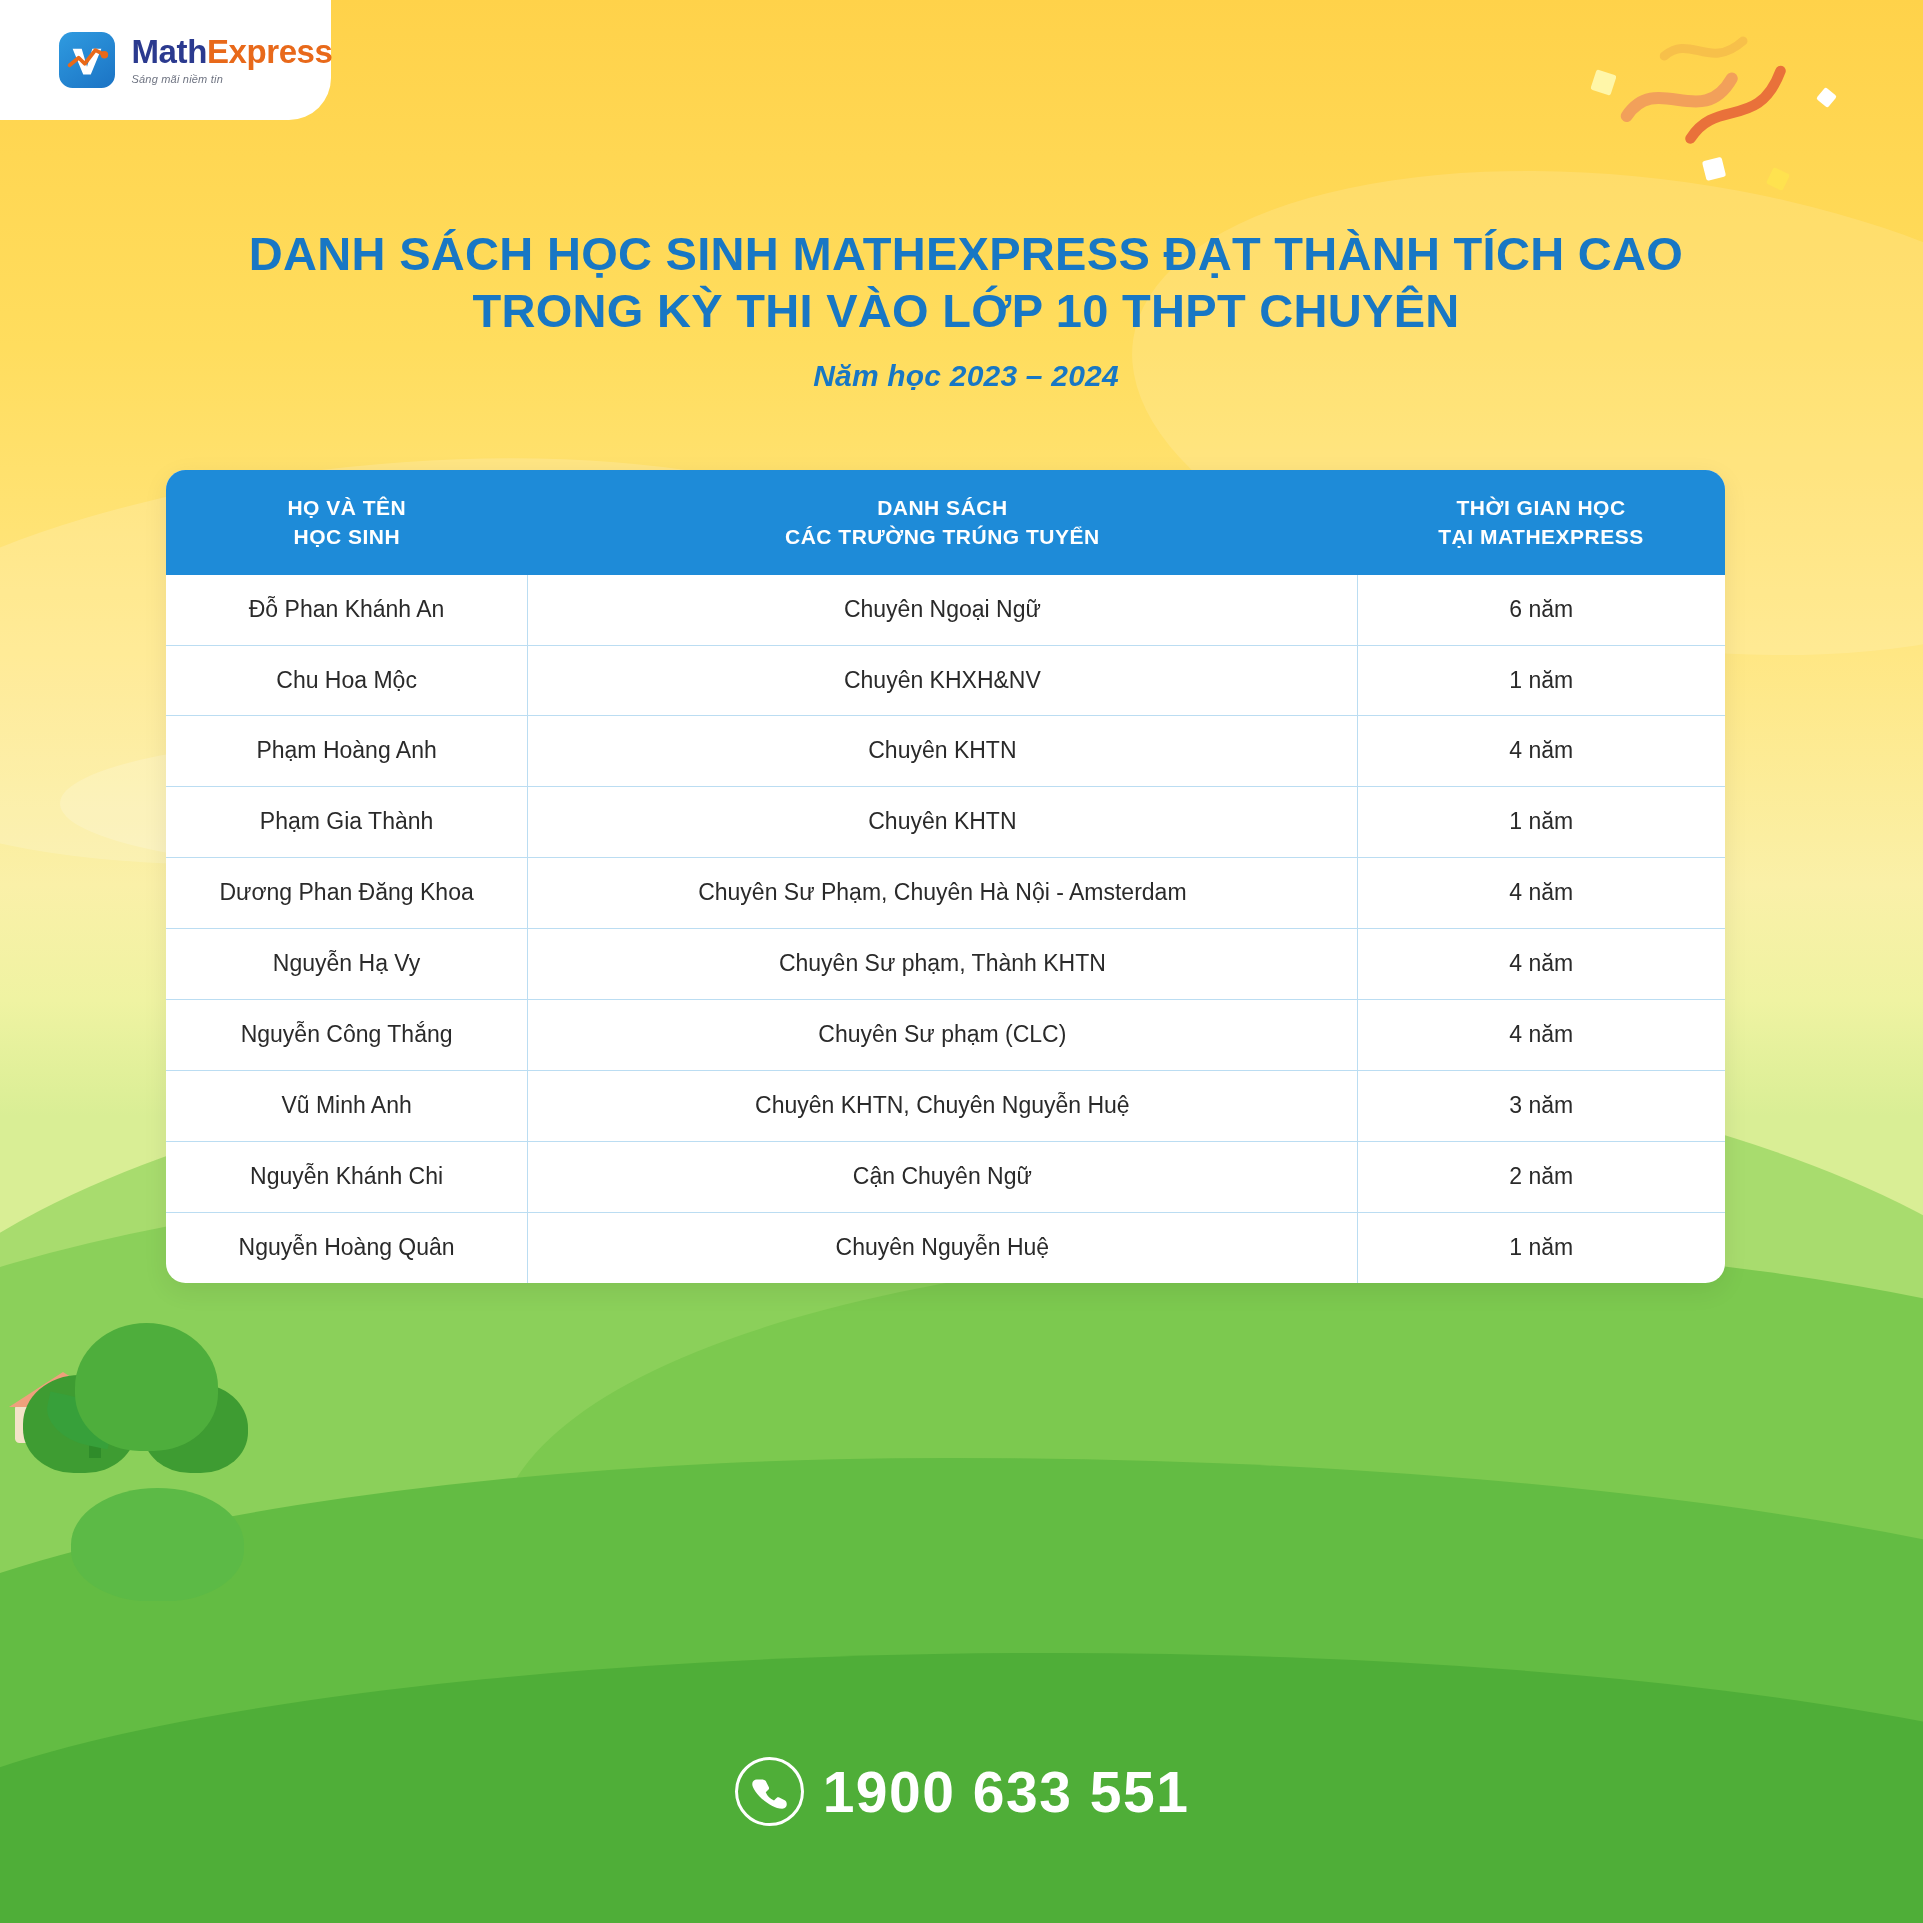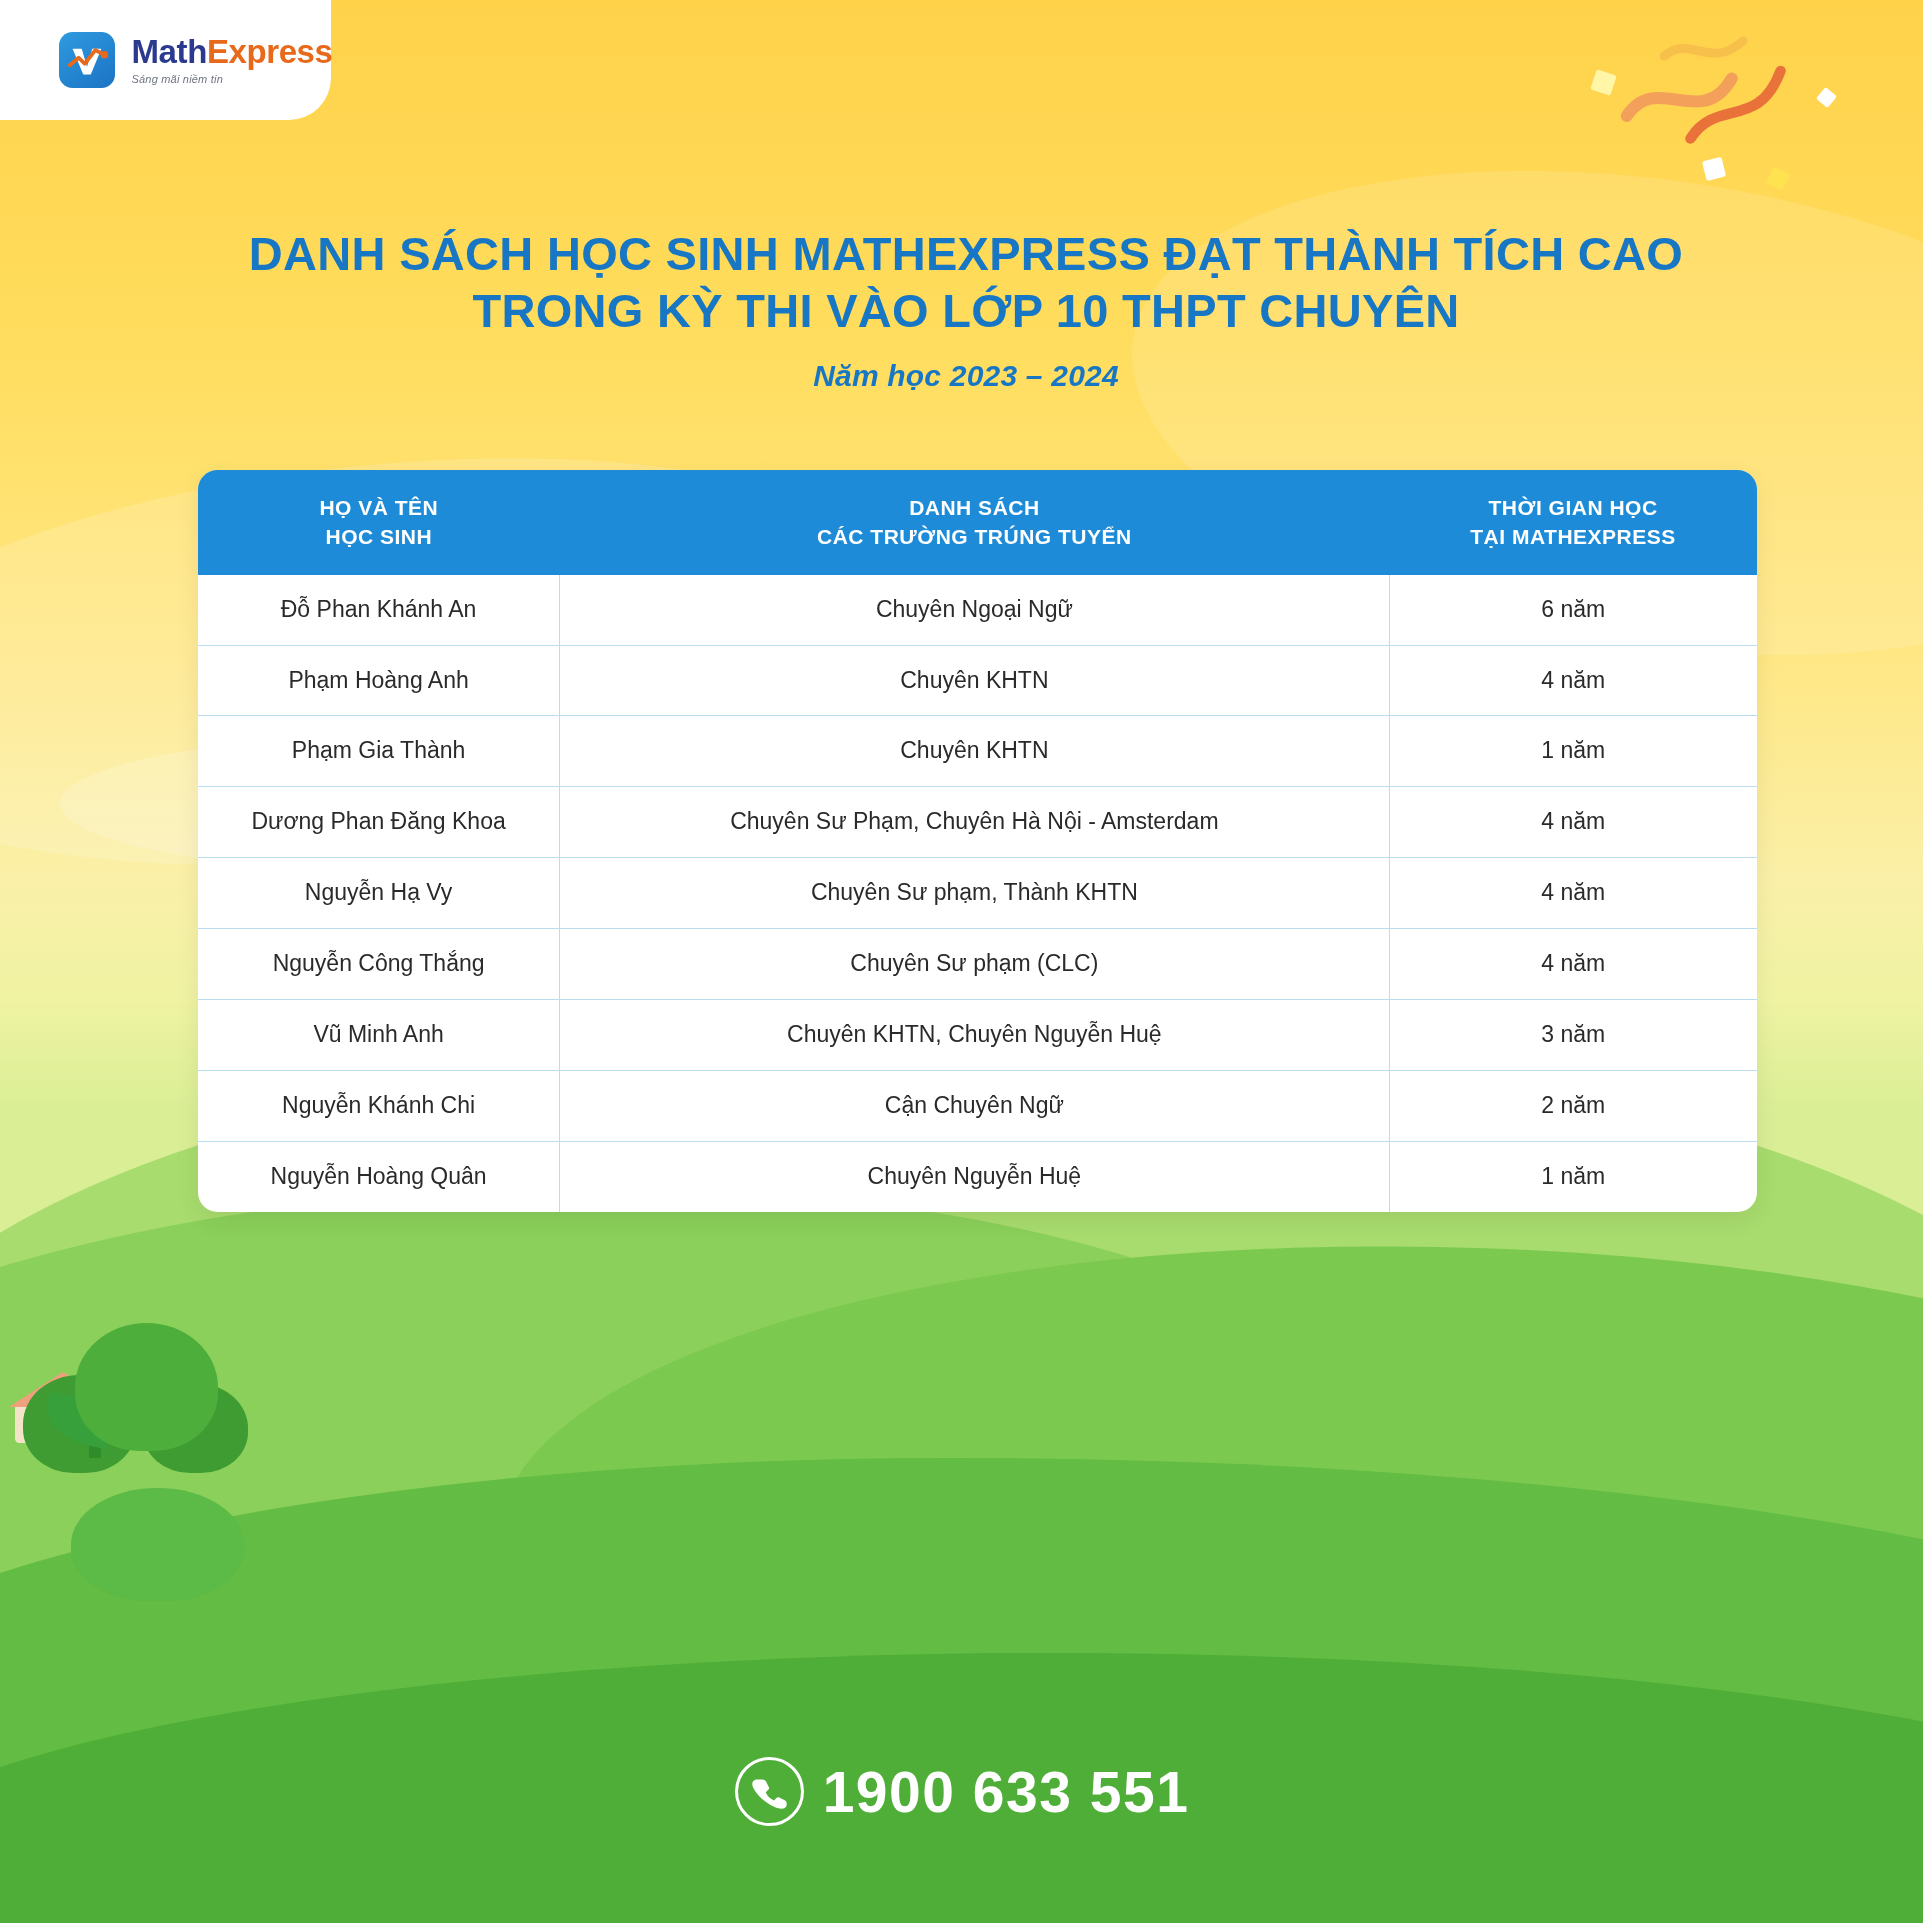--- a/index.html
+++ b/index.html
@@ -220,21 +220,21 @@
     color: #1877C4;
     font-size: 30px;
     font-weight: 700;
     font-style: italic;
     letter-spacing: 0.2px;
   }
 
   
   .table-card {
     position: absolute;
-    left: 198px; top: 470px;
+    left: 166px; top: 470px;
     width: 1559px;
     background: #FFFFFF;
     border-radius: 19.5px;
     overflow: hidden;
     box-shadow: 0 7.5px 25.6px rgba(0,0,0,0.07);
     z-index: 6;
   }
   table {
     width: 100%;
     border-collapse: collapse;
@@ -378,20 +378,25 @@
           </th>
         </tr>
       </thead>
       <tbody>
         <tr>
           <td>Đỗ Phan Khánh An</td>
           <td>Chuyên Ngoại Ngữ</td>
           <td>6 năm</td>
         </tr>
         <tr>
+          <td>Chu Hoa Mộc</td>
+          <td>Chuyên KHXH&amp;NV</td>
+          <td>1 năm</td>
+        </tr>
+        <tr>
           <td>Phạm Hoàng Anh</td>
           <td>Chuyên KHTN</td>
           <td>4 năm</td>
         </tr>
         <tr>
           <td>Phạm Gia Thành</td>
           <td>Chuyên KHTN</td>
           <td>1 năm</td>
         </tr>
         <tr>

